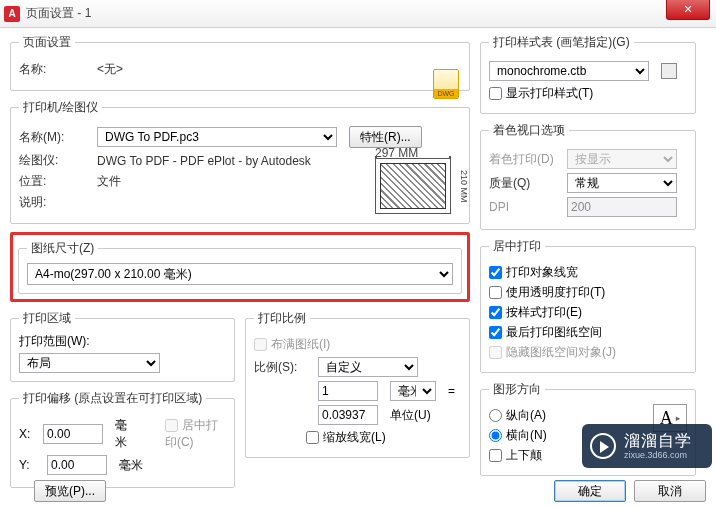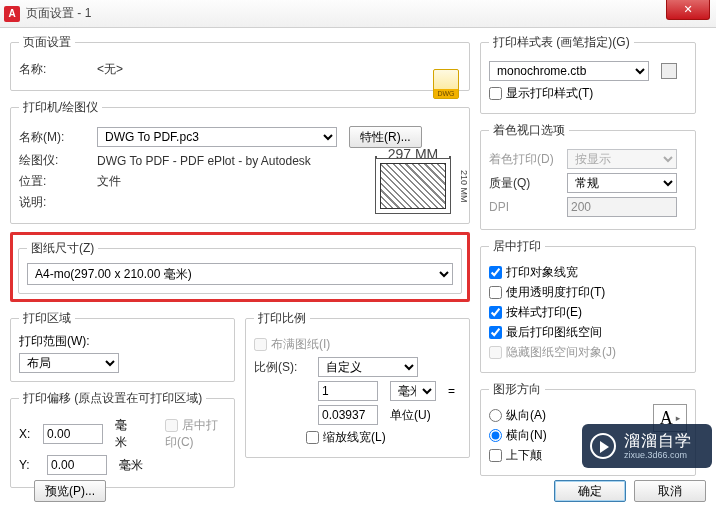--- a/index.html
+++ b/index.html
@@ -23,21 +23,21 @@
 select, input[type=text] { height: 20px; border: 1px solid #abadb3; background: #fff; padding: 0 3px; font-size: 12px; }
 button { height: 22px; border: 1px solid #9a9a9a; background: linear-gradient(#fdfdfd,#e6e6e6); border-radius: 2px; padding: 0 10px; cursor: pointer; }
 input[type=checkbox], input[type=radio] { margin-right: 4px; vertical-align: middle; }
 
 .dwg-icon { position: absolute; right: 10px; top: 18px; width: 26px; height: 30px; background: linear-gradient(#fef9e0,#fce58a); border: 1px solid #d4a400; border-radius: 2px; }
 .dwg-icon::after { content: "DWG"; position: absolute; bottom: 0; left: 0; right: 0; background: #f2b200; color: #6a4a00; font-size: 7px; text-align: center; line-height: 9px; }
 
 .preview-box { position: absolute; right: 8px; top: 42px; width: 88px; height: 68px; }
 .preview-paper { width: 76px; height: 56px; background: #fff; border: 1px solid #555; position: relative; margin-left: 2px; }
 .preview-paper::after { content: ""; position: absolute; inset: 4px; border: 1px solid #333; background: repeating-linear-gradient(45deg,#fff,#fff 3px,#888 3px,#888 4.5px); }
-.dim-top { position: absolute; top: -12px; left: 2px; width: 76px; text-align: center; font-size: 14px; color: #444; }
+.dim-top { position: absolute; top: -12px; left: 2px; width: 76px; font-size: 12px; color: #444; }
 .dim-top::before, .dim-top::after { content: ""; position: absolute; top: 10px; width: 2px; height: 3px; background: #555; }
 .dim-top::before { left: 0; } .dim-top::after { right: 0; }
 .dim-right { position: absolute; right: -8px; top: 0; height: 56px; width: 10px; writing-mode: vertical-rl; font-size: 9px; color: #444; text-align: center; }
 
 .highlight { border: 3px solid #e03030; border-radius: 2px; padding: 5px; }
 
 .two-col { display: flex; gap: 10px; }
 .half { flex: 1; }
 
 .tiny-icon { display:inline-block; width:16px; height:16px; border:1px solid #888; background:#eee; vertical-align:middle; }
@@ -114,21 +114,21 @@
           <option>A4-mo(297.00 x 210.00 毫米)</option>
         </select>
       </fieldset>
     </div>
 
     <div class="two-col" style="margin-top:8px;">
       <div class="half">
         <fieldset>
           <legend>打印区域</legend>
           <div style="margin-bottom:3px;">打印范围(W):</div>
-          <select style="width:100px">
+          <select style="width:141px">
             <option>布局</option>
           </select>
         </fieldset>
 
         <fieldset>
           <legend>打印偏移 (原点设置在可打印区域)</legend>
           <div class="row">
             <span style="width:16px">X:</span>
             <input type="text" style="width: 60px;" value="0.00">
             <span>毫米</span>

